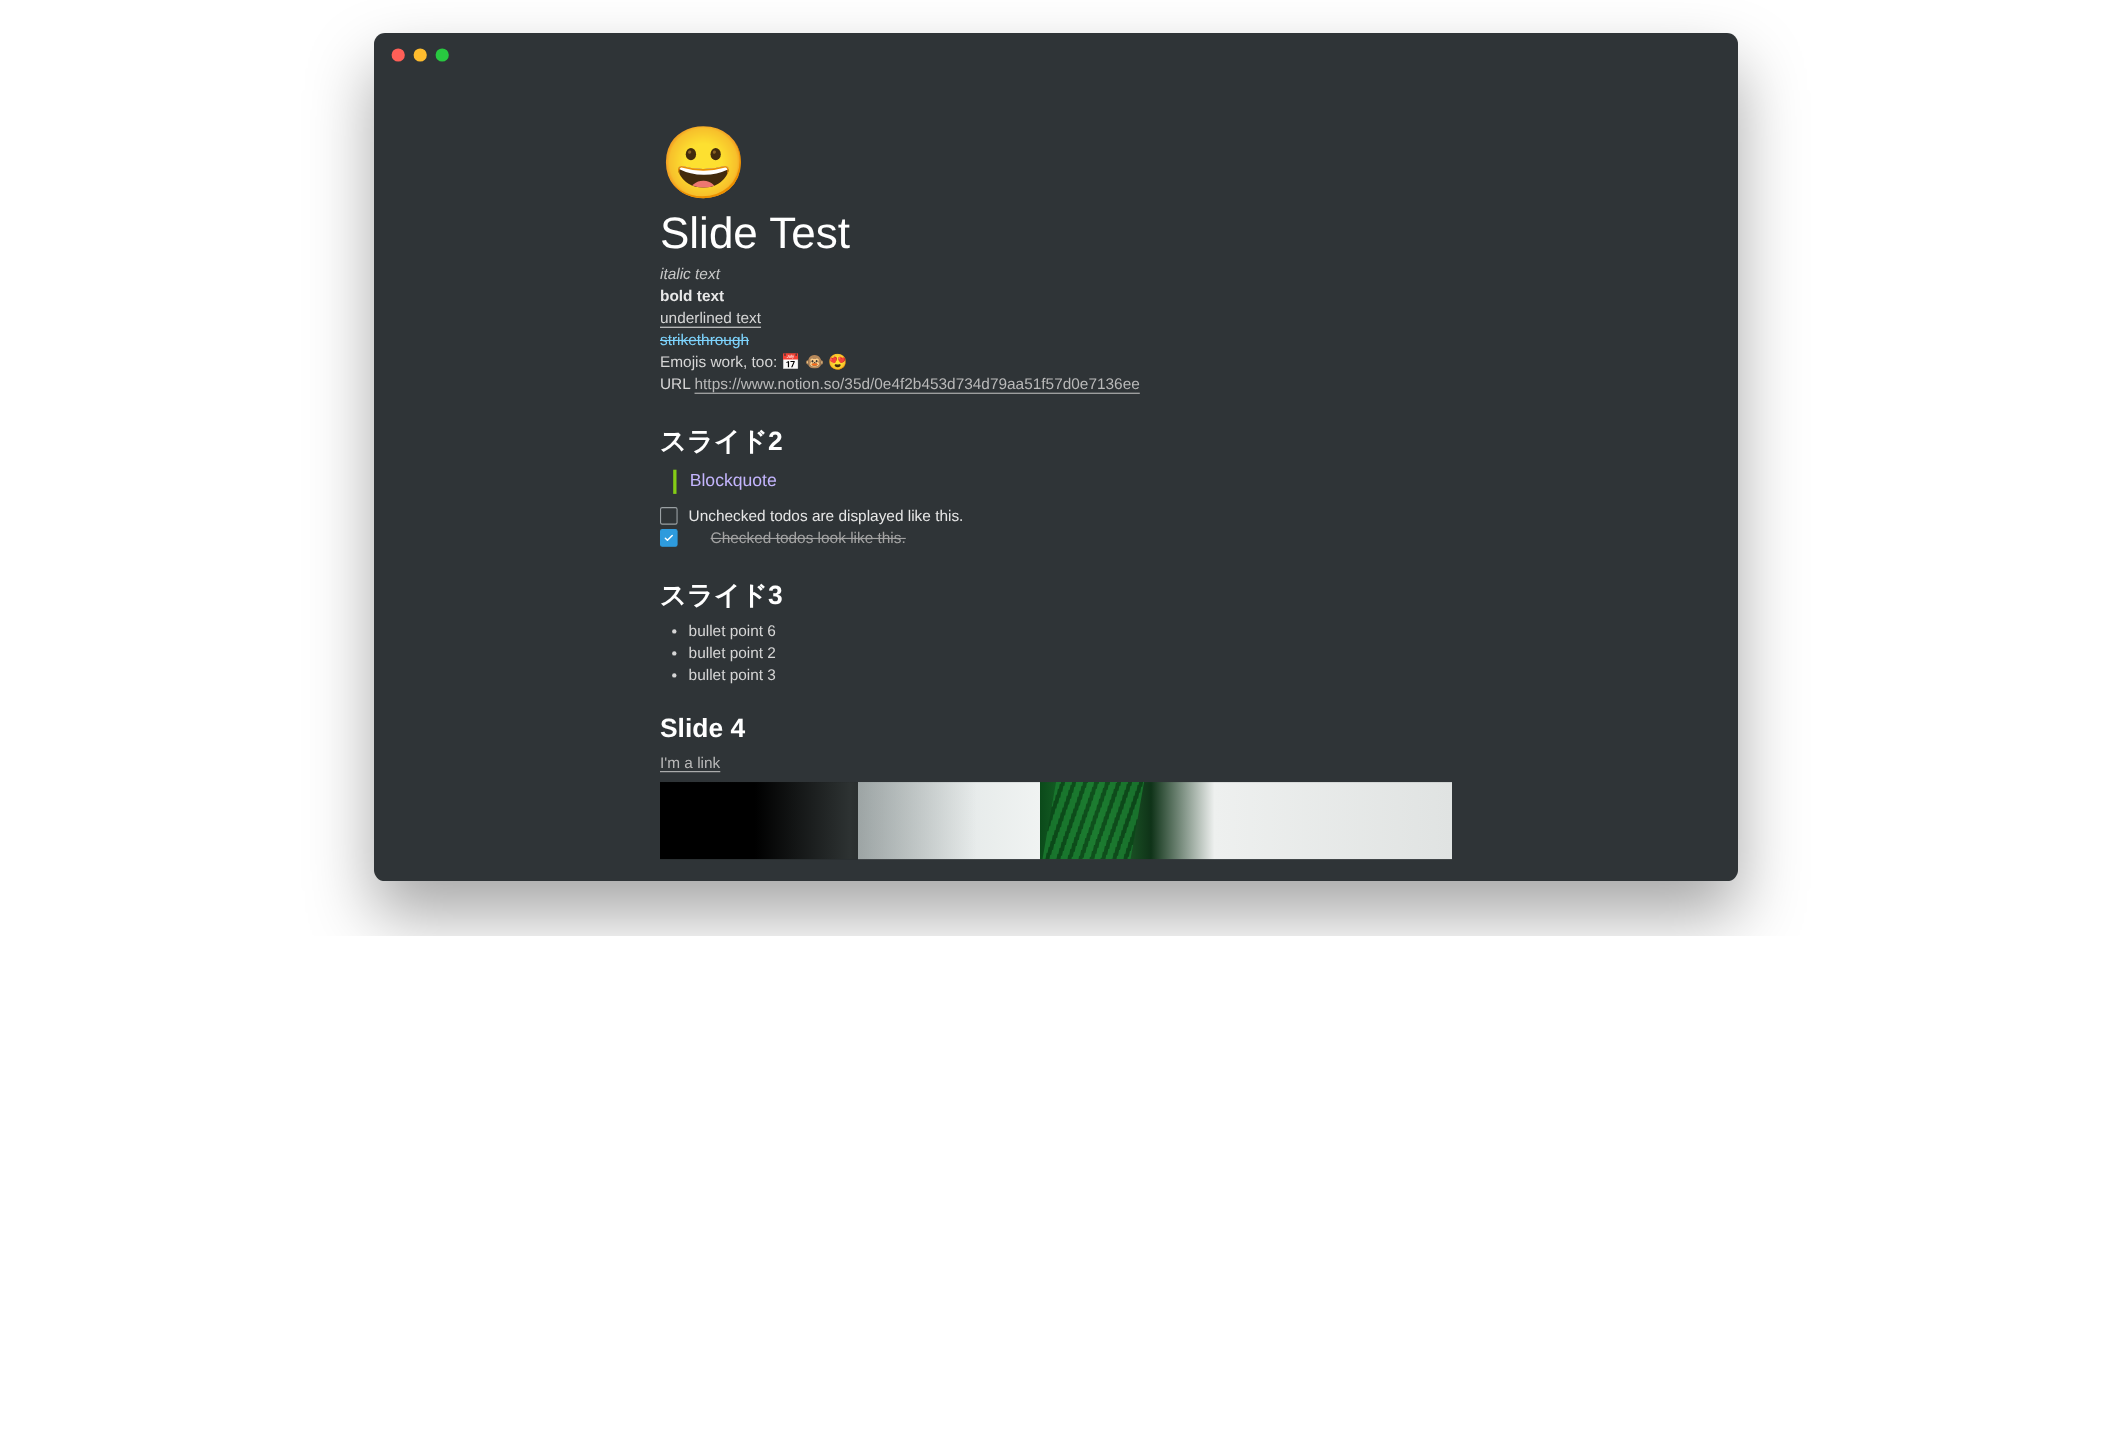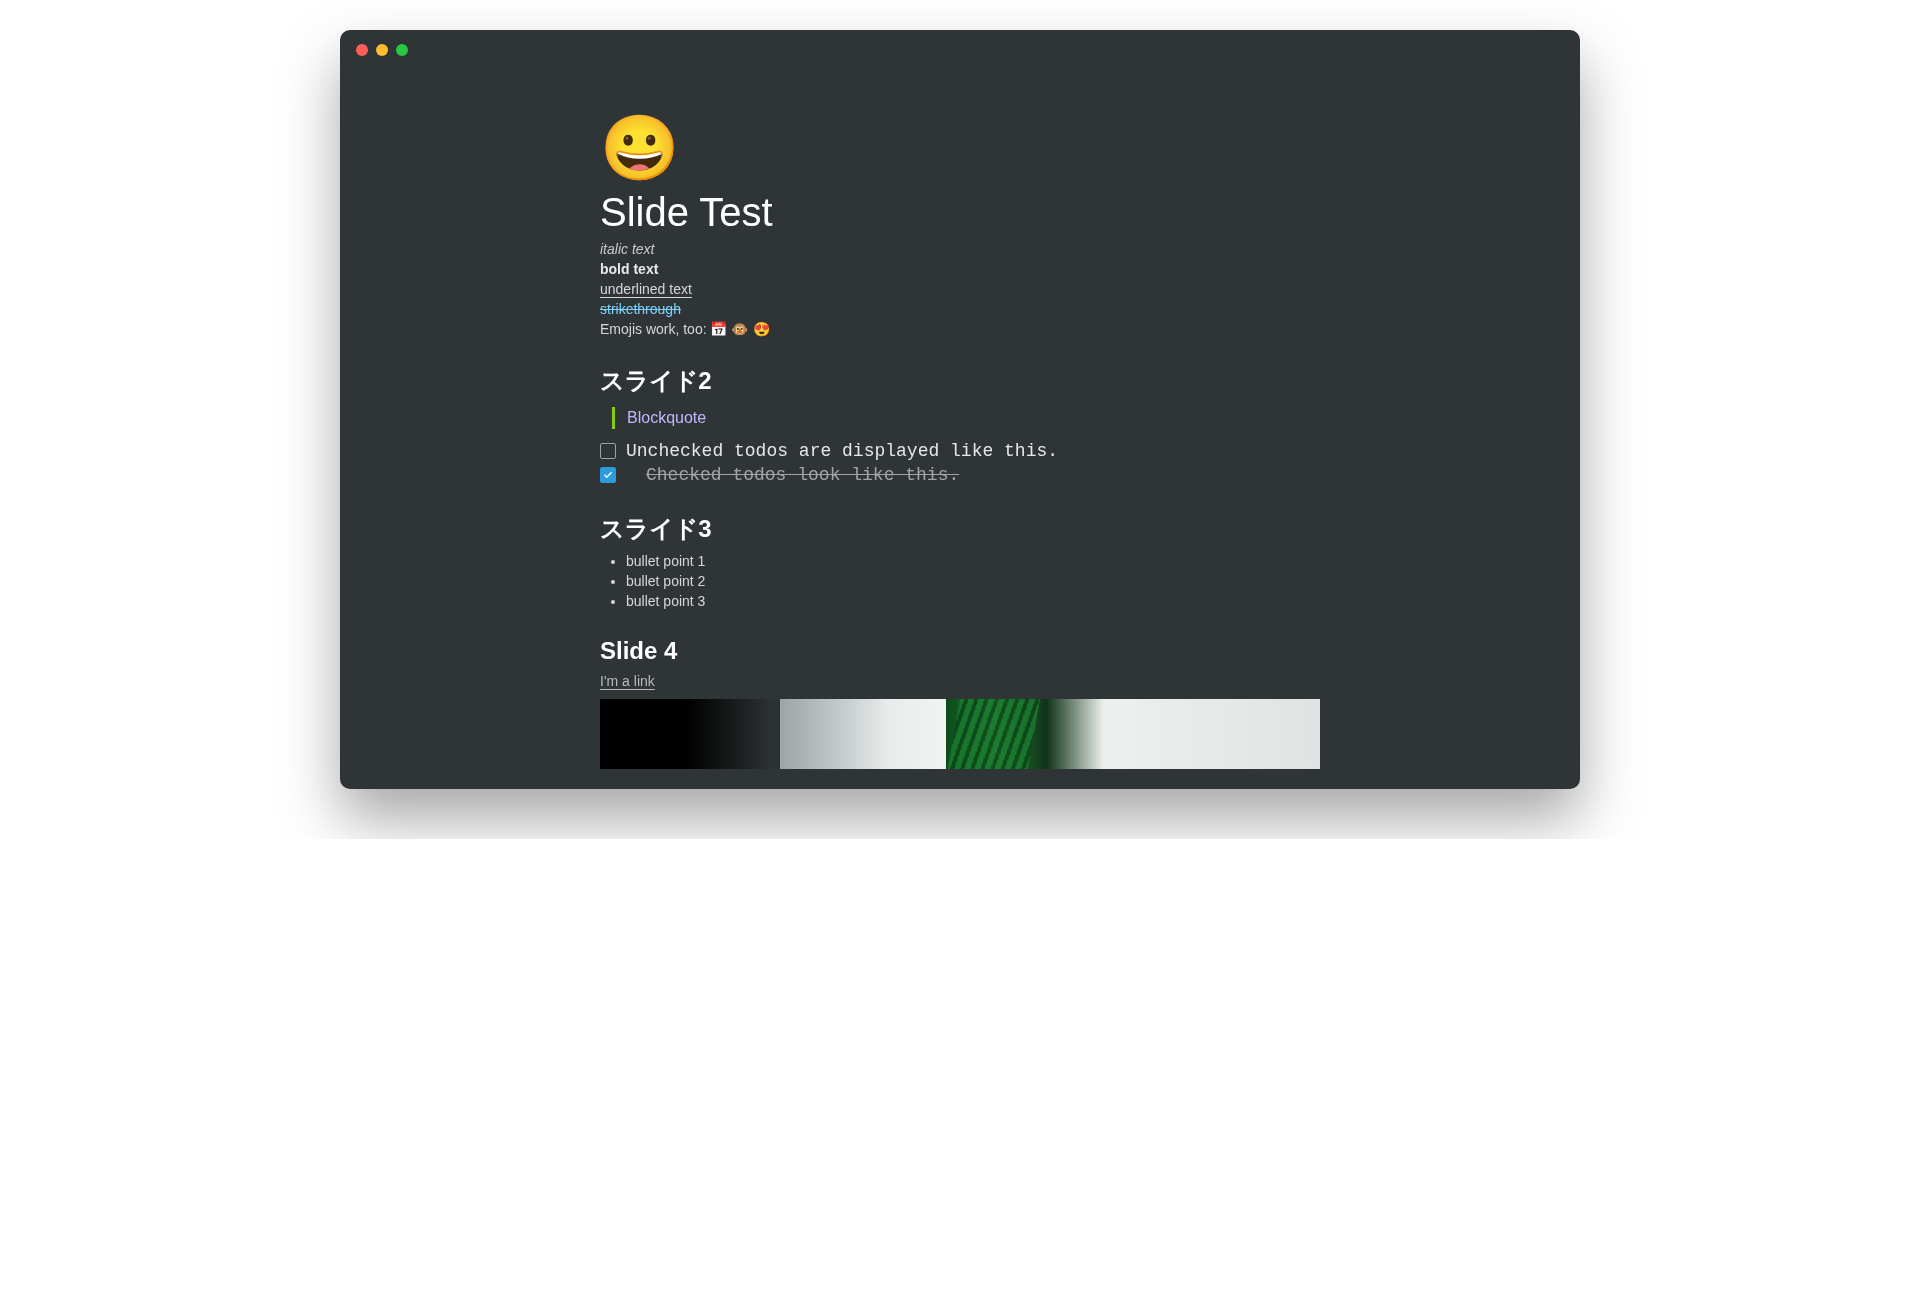--- a/index.html
+++ b/index.html
@@ -78,23 +78,22 @@
     padding: 2px 12px;
     margin: 10px 0 12px 12px;
     font-size: 16px;
     color: #c4b5fd;
   }
 
   .todo {
     display: flex;
     align-items: center;
     gap: 10px;
-    font-size: 18px;
+    font-size: 14px;
     margin: 4px 0;
-    font-family: Liberation Mono, monospace;
   }
   .checkbox {
     width: 14px;
     height: 14px;
     border: 1.5px solid #9aa0a3;
     border-radius: 2px;
     display: inline-flex;
     align-items: center;
     justify-content: center;
     flex-shrink: 0;
@@ -168,39 +167,42 @@
   <div class="page">
 
     <div class="icon-emoji">😀</div>
     <h1 class="title">Slide Test</h1>
 
     <div class="line italic">italic text</div>
     <div class="line bold">bold text</div>
     <div class="line underline">underlined text</div>
     <div class="line strike">strikethrough</div>
     <div class="line">Emojis work, too: 📅 🐵 😍</div>
+    <div class="line">
+      <span>URL </span><a class="link" href="#">https://www.notion.so/35d/0e4f2b453d734d79aa51f57d0e7136ee</a>
+    </div>
 
     <h2 class="section">スライド2</h2>
     <div class="blockquote">Blockquote</div>
     <div class="todo">
       <span class="checkbox"></span>
       <span>Unchecked todos are displayed like this.</span>
     </div>
     <div class="todo">
       <span class="checkbox checked">
         <svg viewBox="0 0 16 16">
             <path d="M3 8.5l3 3 7-7" stroke="#fff" stroke-width="2.2" fill="none" stroke-linecap="round" stroke-linejoin="round"></path>
           </svg>
       </span>
       <span class="label-checked">Checked todos look like this.</span>
     </div>
 
     <h2 class="section">スライド3</h2>
     <ul class="bullets">
-      <li>bullet point 1</li>
+      <li>bullet point 6</li>
       <li>bullet point 2</li>
       <li>bullet point 3</li>
     </ul>
 
     <h2 class="section">Slide 4</h2>
     <div class="line">
       <a class="link" href="#">I'm a link</a>
     </div>
 
     <div class="img-placeholder"></div>

